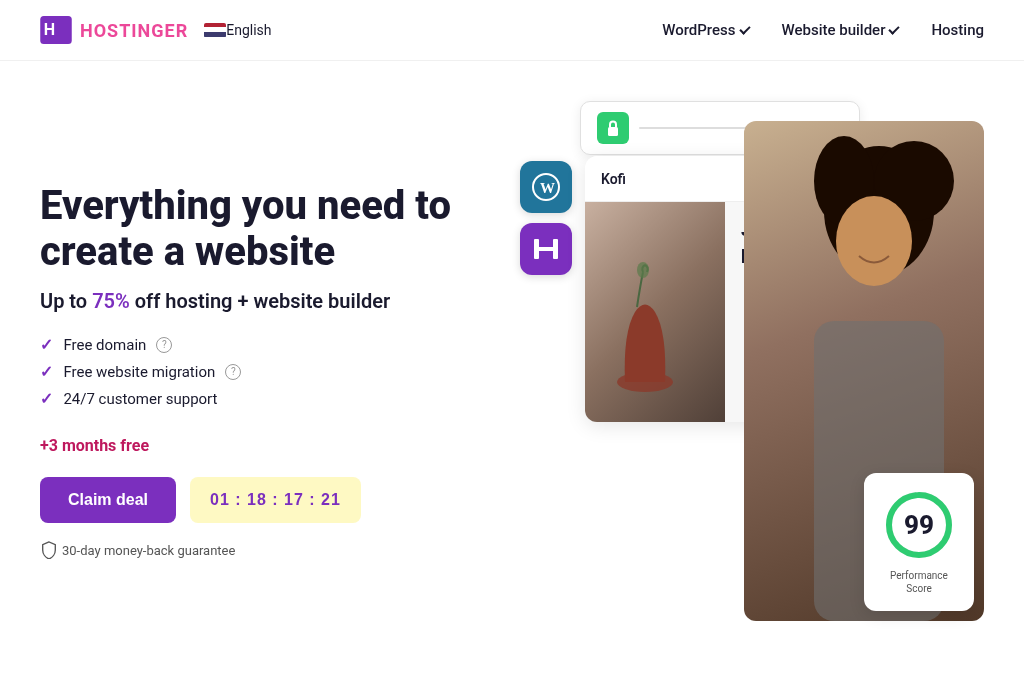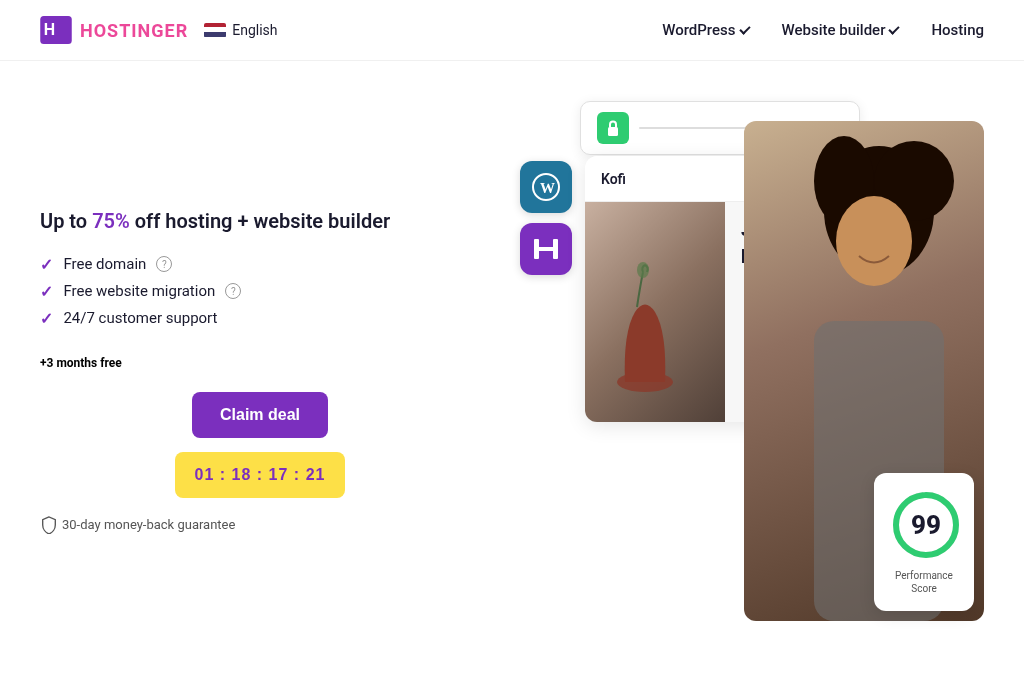--- a/index.html
+++ b/index.html
@@ -36,21 +36,20 @@
     }
     .logo-text {
       font-size: 18px;
       font-weight: 700;
       color: #ec4899;
       letter-spacing: 1px;
     }
     .lang-selector {
       display: flex;
       align-items: center;
-      gap: 6px;
       cursor: pointer;
       font-size: 14px;
       color: #1a1a2e;
     }
     .flag-icon {
       width: 22px;
       height: 15px;
       border-radius: 2px;
       overflow: hidden;
       display: inline-flex;
@@ -160,44 +159,43 @@
       font-weight: 800;
       color: #1a1a2e;
       line-height: 1;
     }
     .price-period {
       font-size: 15px;
       font-weight: 500;
       color: #1a1a2e;
     }
     .free-months {
-      font-size: 12px;
+      font-size: 16px;
       font-weight: 700;
-      color: #000000;
+      color: #be185d;
       margin-bottom: 22px;
     }
     .cta-row {
       display: flex;
       align-items: center;
       gap: 14px;
       margin-bottom: 18px;
-      flex-direction: column;
     }
     .btn-claim {
       background: #7B2FBE;
       color: #fff;
       border: none;
       border-radius: 8px;
       padding: 14px 28px;
       font-size: 16px;
       font-weight: 700;
       cursor: pointer;
     }
     .btn-timer {
-      background: #fde047;
+      background: #fef9c3;
       color: #7B2FBE;
       border: none;
       border-radius: 8px;
       padding: 14px 20px;
       font-size: 16px;
       font-weight: 600;
       cursor: pointer;
       letter-spacing: 1px;
     }
     .guarantee {
@@ -325,21 +323,21 @@
     
     .perf-score {
       position: absolute;
       bottom: 30px;
       right: 10px;
       background: #fff;
       border-radius: 12px;
       padding: 16px;
       text-align: center;
       box-shadow: 0 4px 16px rgba(0,0,0,0.12);
-      width: 100px;
+      width: 110px;
     }
     .score-circle {
       position: relative;
       width: 72px;
       height: 72px;
       margin: 0 auto 8px;
     }
     .score-number {
       font-size: 26px;
       font-weight: 800;
@@ -399,20 +397,21 @@
     </div>
     <div class="nav-item">
       <span>Hosting</span>
     </div>
   </nav>
 </header>
 
 <section class="hero">
 
   <div class="hero-left">
+    <h1 class="hero-title">Everything you need to create a website</h1>
 
     <p class="hero-subtitle">
       <span>Up to </span><span class="highlight">75%</span><span> off hosting + website builder</span>
     </p>
 
     <ul class="features">
       <li>
         <span class="check-icon">✓</span>
         <span>Free domain</span>
         <span class="info-icon">?</span>

